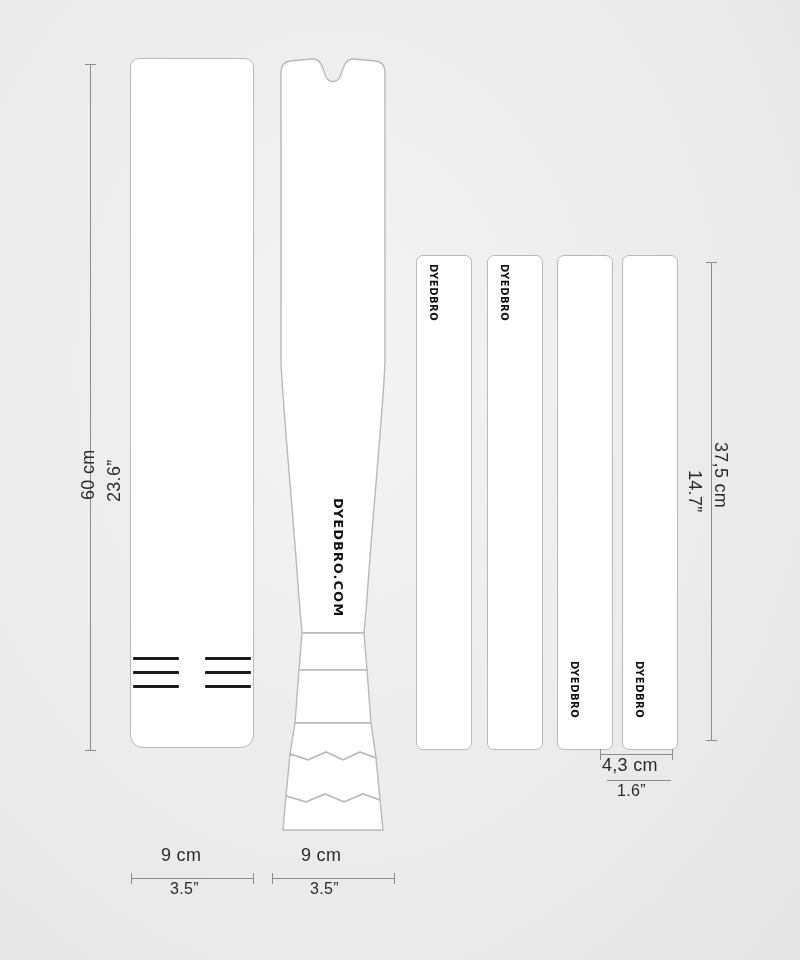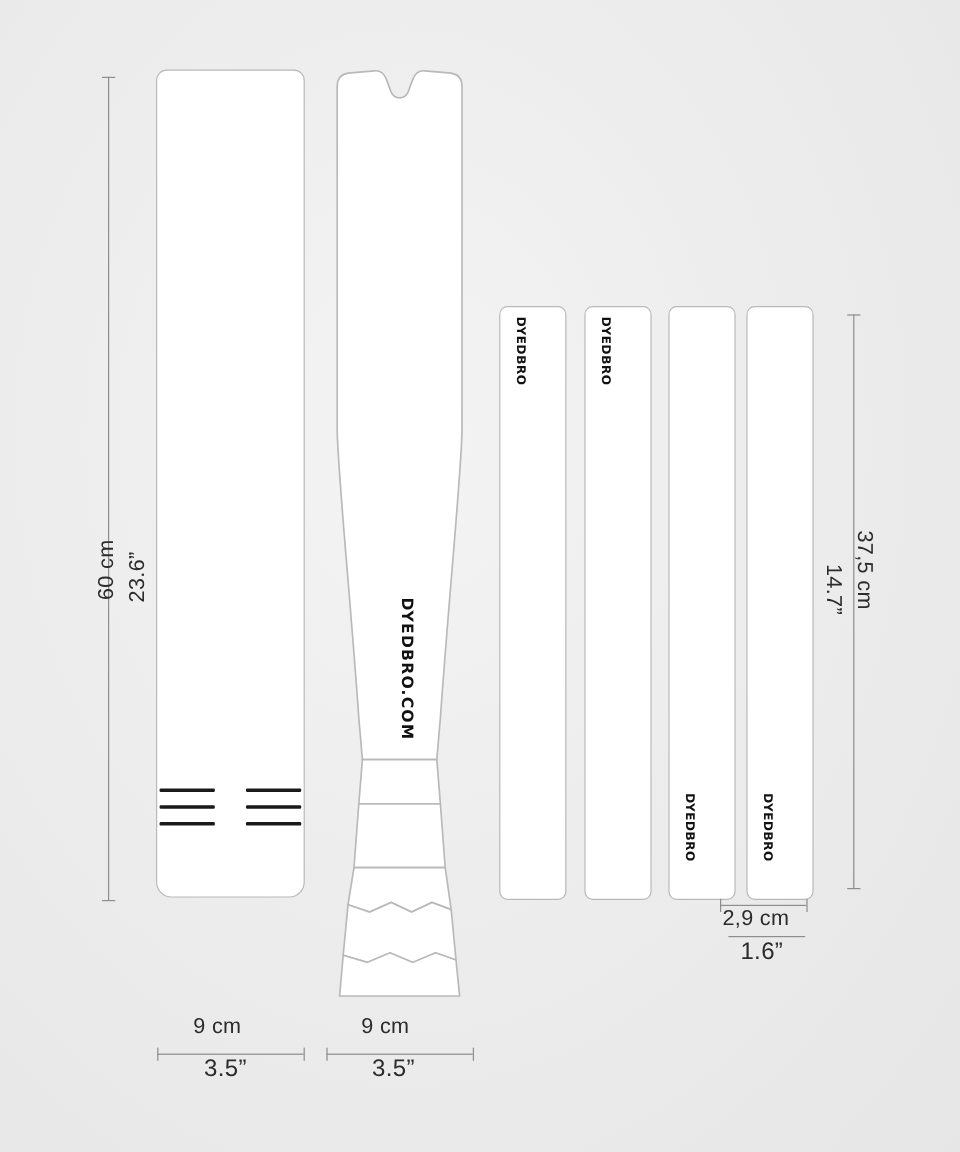--- a/index.html
+++ b/index.html
@@ -37,21 +37,21 @@
   .tick-h { position: absolute; height: 1px; width: 11px; background: #8d8d8d; }
   .tick-v { position: absolute; width: 1px; height: 11px; background: #8d8d8d; }
 
   .dim-label {
     position: absolute;
     color: #2b2b2b;
     font-size: 18px;
     letter-spacing: .3px;
     white-space: nowrap;
   }
-  .dim-label.small { font-size: 20px; }
+  .dim-label.small { font-size: 16px; }
 
   .rot-left  { transform: rotate(-90deg); transform-origin: 0 0; }
   .rot-right { transform: rotate(90deg);  transform-origin: 0 0; }
 
   
   .brand {
     position: absolute;
     font-family: "DejaVu Sans", sans-serif;
     font-weight: 700;
     color: #111111;
@@ -164,21 +164,21 @@
   <div class="dim-line dim-v" style="left:711px; top:262px; height:478px;"></div>
   <div class="tick-h" style="left:706px; top:262px;"></div>
   <div class="tick-h" style="left:706px; top:740px;"></div>
 
   <div class="dim-label rot-right" style="left:731px; top:442px;">37,5 cm</div>
   <div class="dim-label rot-right" style="left:705px; top:470px;">14.7”</div>
 
   <div class="dim-line dim-h" style="left:600px; top:754px; width:72px;"></div>
   <div class="tick-v" style="left:600px; top:749px;"></div>
   <div class="tick-v" style="left:672px; top:749px;"></div>
-  <div class="dim-label" style="left:602px; top:755px;">2,9 cm</div>
+  <div class="dim-label" style="left:602px; top:755px;">4,3 cm</div>
   <div class="dim-line dim-h" style="left:607px; top:780px; width:64px;"></div>
   <div class="dim-label small" style="left:617px; top:782px;">1.6”</div>
 
   <div class="dim-label" style="left:161px; top:845px;">9 cm</div>
   <div class="dim-line dim-h" style="left:131px; top:878px; width:122px;"></div>
   <div class="tick-v" style="left:131px; top:873px;"></div>
   <div class="tick-v" style="left:253px; top:873px;"></div>
   <div class="dim-label small" style="left:170px; top:880px;">3.5”</div>
 
   <div class="dim-label" style="left:301px; top:845px;">9 cm</div>

